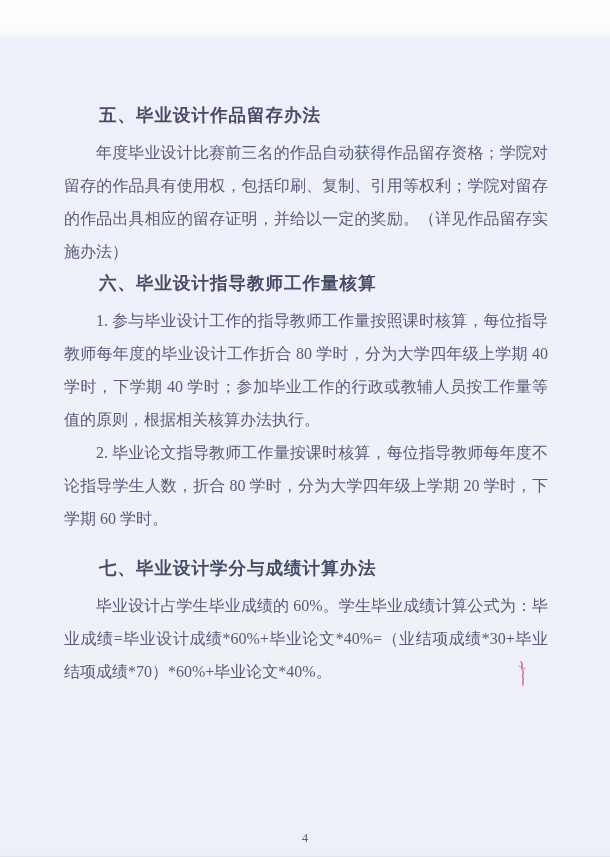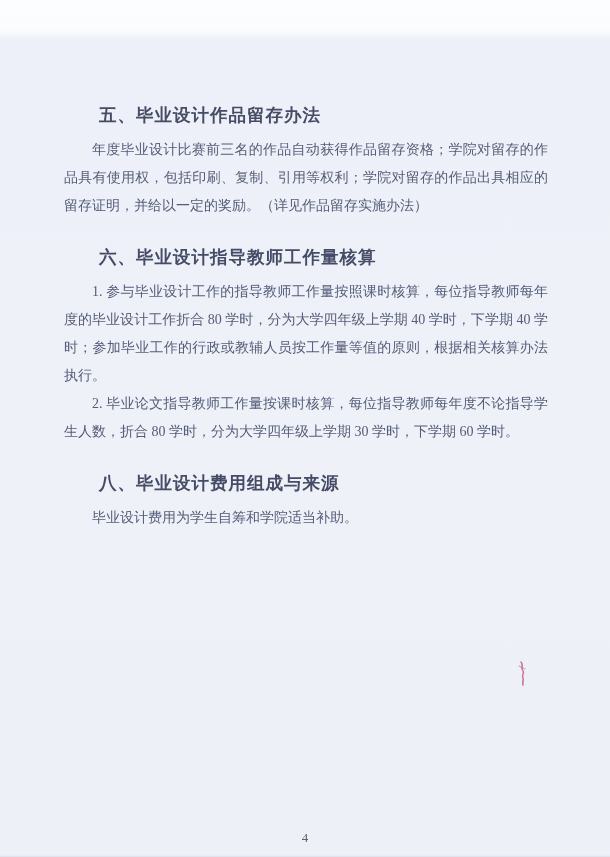--- a/index.html
+++ b/index.html
@@ -30,28 +30,28 @@
   h2 {
     font-size: 17.5px;
     line-height: 23px;
     font-weight: bold;
     color: #464c66;
     margin: 0 0 9px 0;
     text-indent: 2em;
     letter-spacing: 1px;
   }
   p {
-    font-size: 14px;
-    line-height: 28px;
+    font-size: 16px;
+    line-height: 33px;
     margin: 0;
     text-indent: 2em;
     text-align: justify;
     color: #555c78;
   }
-  section.sec-6 { margin-top: 26px; }
+  section.sec-6 { margin-top: 4px; }
   section.sec-7 { margin-top: 22px; }
   section.sec-8 { margin-top: 26px; }
   .page-number {
     position: absolute;
     top: 830px;
     left: 0;
     width: 610px;
     text-align: center;
     font-size: 13px;
     color: #5d6272;
@@ -71,30 +71,28 @@
   <div class="content">
 
     <section class="sec-5">
       <h2>五、毕业设计作品留存办法</h2>
       <p>年度毕业设计比赛前三名的作品自动获得作品留存资格；学院对留存的作品具有使用权，包括印刷、复制、引用等权利；学院对留存的作品出具相应的留存证明，并给以一定的奖励。（详见作品留存实施办法）</p>
     </section>
 
     <section class="sec-6">
       <h2>六、毕业设计指导教师工作量核算</h2>
       <p>1. 参与毕业设计工作的指导教师工作量按照课时核算，每位指导教师每年度的毕业设计工作折合 80 学时，分为大学四年级上学期 40 学时，下学期 40 学时；参加毕业工作的行政或教辅人员按工作量等值的原则，根据相关核算办法执行。</p>
-      <p>2. 毕业论文指导教师工作量按课时核算，每位指导教师每年度不论指导学生人数，折合 80 学时，分为大学四年级上学期 30 学时，下学期 60 学时。</p>
+      <p>2. 毕业论文指导教师工作量按课时核算，每位指导教师每年度不论指导学生人数，折合 80 学时，分为大学四年级上学期 20 学时，下学期 60 学时。</p>
     </section>
 
     <section class="sec-7">
+      <h2>七、毕业设计学分与成绩计算办法</h2>
+      <p>毕业设计占学生毕业成绩的 60%。学生毕业成绩计算公式为：毕业成绩=毕业设计成绩*60%+毕业论文*40%=（业结项成绩*30+毕业结项成绩*70）*60%+毕业论文*40%。</p>
     </section>
 
-    <section class="sec-8">
-      <h2>八、毕业设计费用组成与来源</h2>
-      <p>毕业设计费用为学生自筹和学院适当补助。</p>
-    </section>
 
   </div>
 
   <svg class="red-mark" viewBox="0 0 16 28" xmlns="http://www.w3.org/2000/svg">
     <path d="M5,2 C8,5 4,8 7,11 C9,13 5,15 7,18 C8,20 6,22 7,25" fill="none" stroke="#c4608a" stroke-width="1.6" stroke-linecap="round" opacity="0.85"></path>
     <path d="M3,6 L9,9" fill="none" stroke="#c4608a" stroke-width="1.1" stroke-linecap="round" opacity="0.6"></path>
   </svg>
 
   <div class="page-number">4</div>
 </div>

